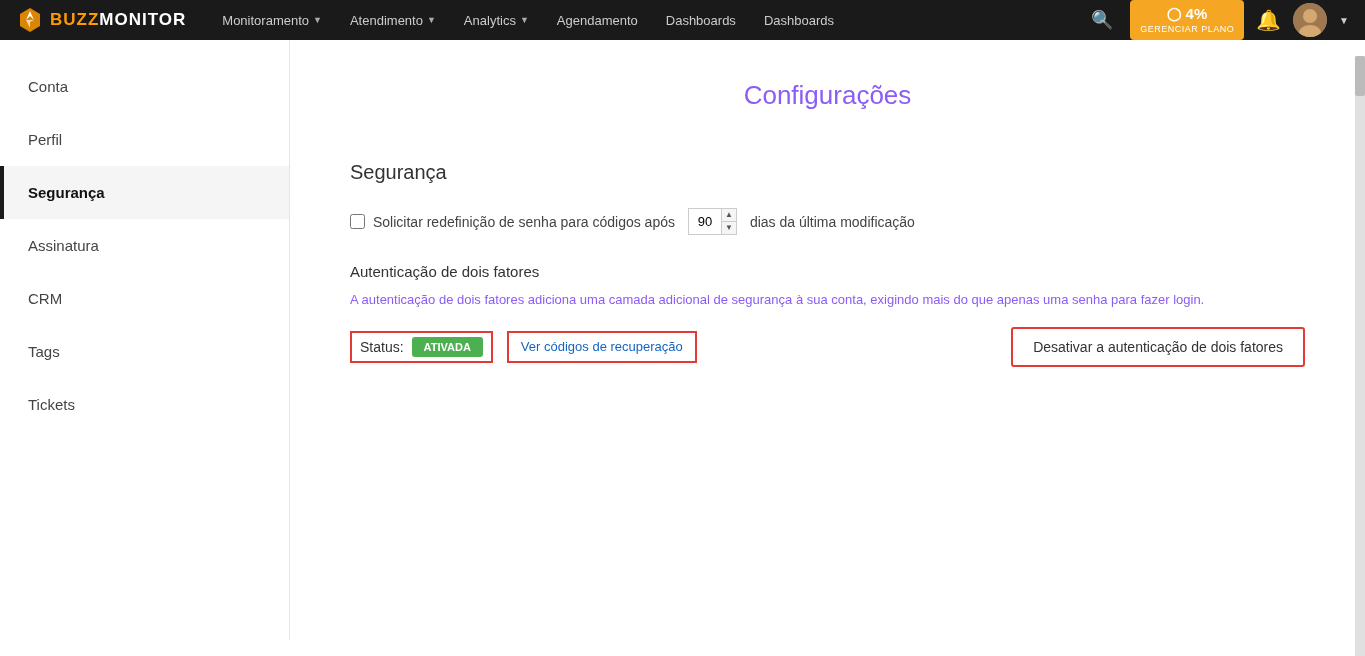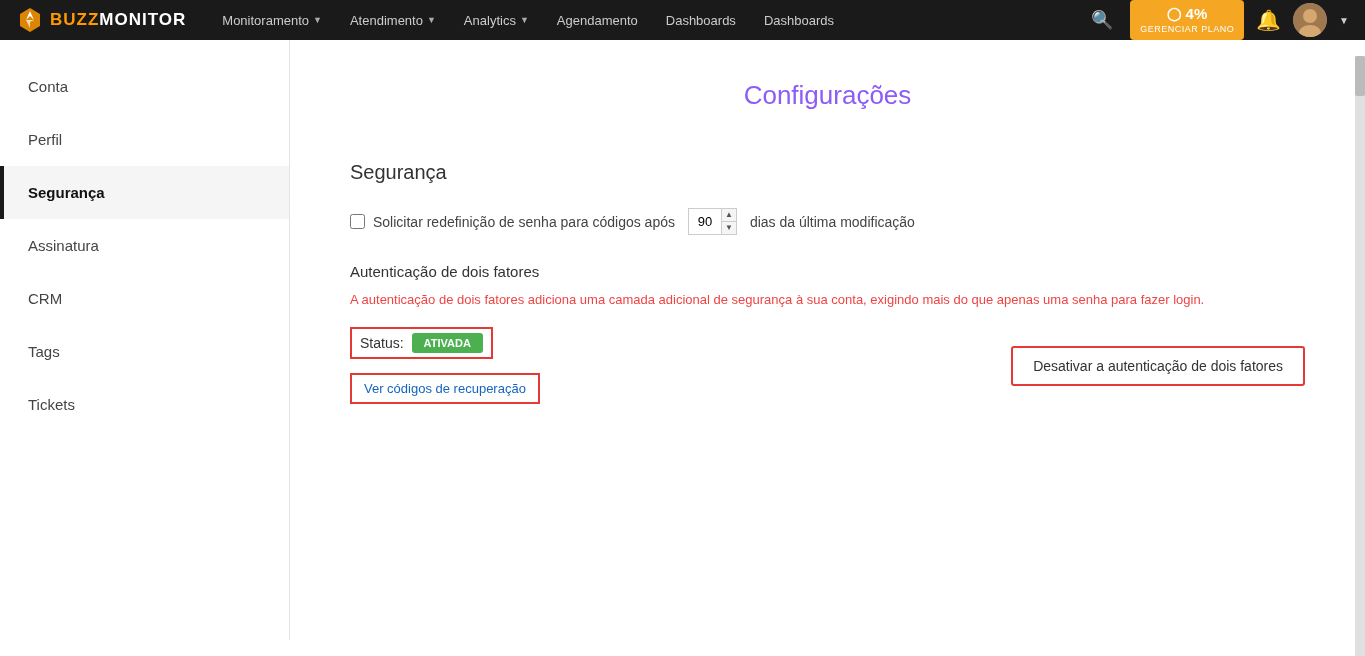--- a/index.html
+++ b/index.html
@@ -189,33 +189,32 @@
       color: #555;
     }
     .spinner-col button:first-child { border-bottom: 1px solid #ccc; }
 
     
     .twofa-section {
       margin-top: 10px;
     }
     .twofa-description {
       font-size: 13px;
-      color: #ef4444;
+      color: #8b5cf6;
       margin-bottom: 20px;
       max-width: 900px;
     }
     .twofa-status-row {
       display: flex;
       align-items: center;
       justify-content: space-between;
       margin-bottom: 16px;
     }
     .twofa-left {
       display: flex;
-      flex-direction: column;
       gap: 14px;
     }
     .status-label {
       font-size: 14px;
       color: #333;
     }
     .recovery-codes-link {
       color: #1565c0;
       font-size: 13px;
       cursor: pointer;

